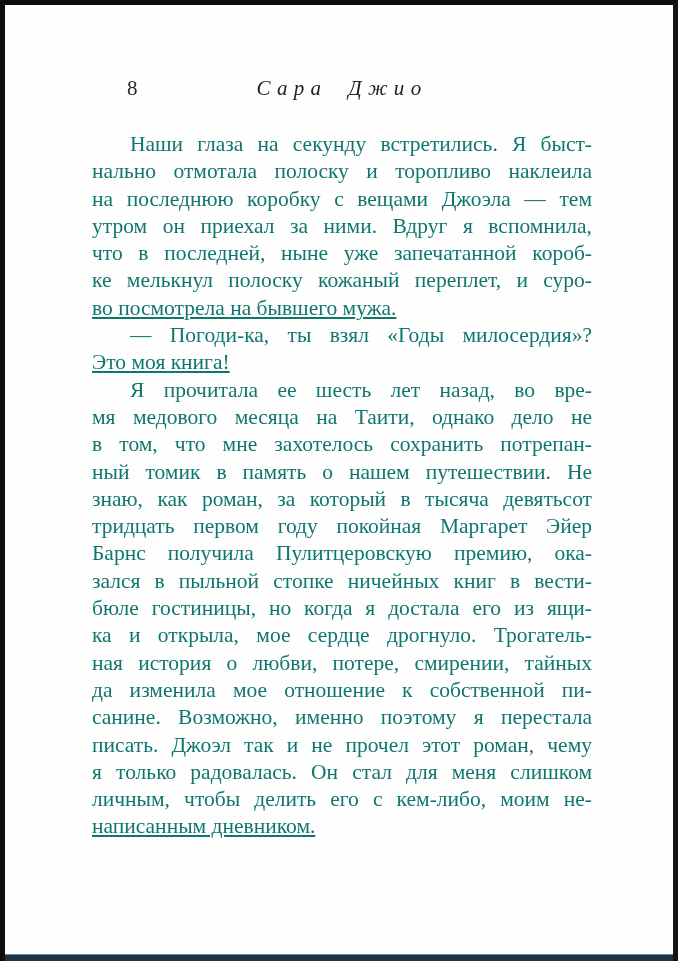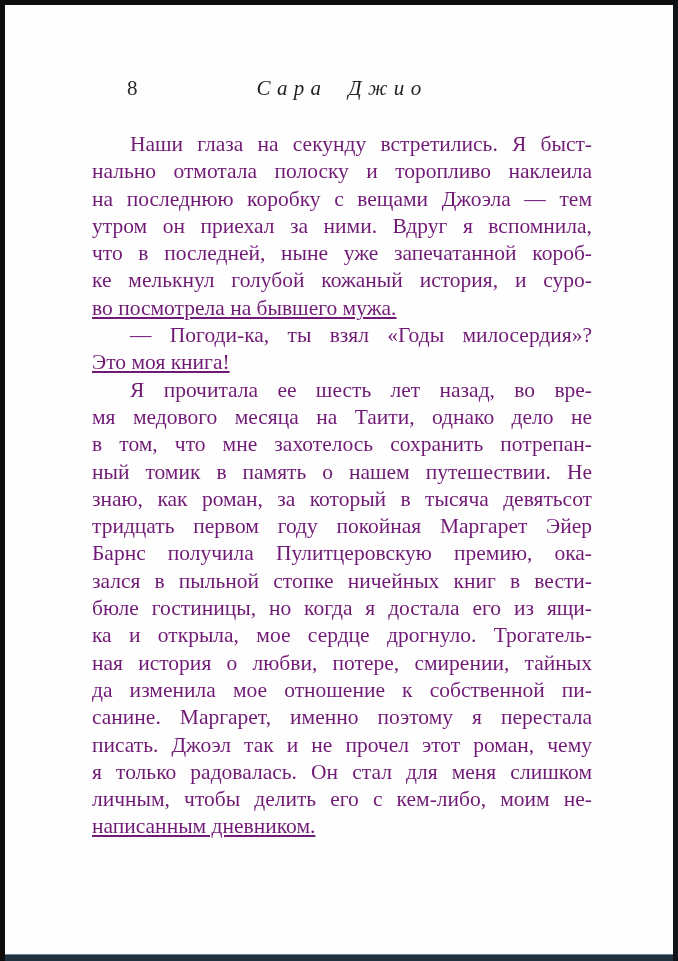--- a/index.html
+++ b/index.html
@@ -62,21 +62,21 @@
     margin-top: 29px;
     width: 500px;
   }
   .paragraph {
     margin: 0;
   }
   .line {
     font-size: 21.5px;
     line-height: 27.3px;
     height: 27.3px;
-    color: #701a75;
+    color: #0f766e;
     text-align: justify;
     text-align-last: justify;
     overflow: visible;
     white-space: normal;
   }
   .line.first {
     text-indent: 38px;
   }
   .line.last {
     text-align-last: left;
@@ -92,41 +92,41 @@
       <span class="page-number">8</span>
       <span class="running-head">Сара Джио</span>
     </div>
     <div class="text-block" id="text-block">
         <div class="paragraph">
           <div class="line first">Наши глаза на секунду встретились. Я быст-</div>
           <div class="line">нально отмотала полоску и торопливо наклеила</div>
           <div class="line">на последнюю коробку с вещами Джоэла — тем</div>
           <div class="line">утром он приехал за ними. Вдруг я вспомнила,</div>
           <div class="line">что в последней, ныне уже запечатанной короб-</div>
-          <div class="line">ке мелькнул голубой кожаный история, и суро-</div>
+          <div class="line">ке мелькнул полоску кожаный переплет, и суро-</div>
           <div class="line last">во посмотрела на бывшего мужа.</div>
         </div>
         <div class="paragraph">
           <div class="line first">— Погоди-ка, ты взял «Годы милосердия»?</div>
           <div class="line last">Это моя книга!</div>
         </div>
         <div class="paragraph">
           <div class="line first">Я прочитала ее шесть лет назад, во вре-</div>
           <div class="line">мя медового месяца на Таити, однако дело не</div>
           <div class="line">в том, что мне захотелось сохранить потрепан-</div>
           <div class="line">ный томик в память о нашем путешествии. Не</div>
           <div class="line">знаю, как роман, за который в тысяча девятьсот</div>
           <div class="line">тридцать первом году покойная Маргарет Эйер</div>
           <div class="line">Барнс получила Пулитцеровскую премию, ока-</div>
           <div class="line">зался в пыльной стопке ничейных книг в вести-</div>
           <div class="line">бюле гостиницы, но когда я достала его из ящи-</div>
           <div class="line">ка и открыла, мое сердце дрогнуло. Трогатель-</div>
           <div class="line">ная история о любви, потере, смирении, тайных</div>
           <div class="line">да изменила мое отношение к собственной пи-</div>
-          <div class="line">санине. Маргарет, именно поэтому я перестала</div>
+          <div class="line">санине. Возможно, именно поэтому я перестала</div>
           <div class="line">писать. Джоэл так и не прочел этот роман, чему</div>
           <div class="line">я только радовалась. Он стал для меня слишком</div>
           <div class="line">личным, чтобы делить его с кем-либо, моим не-</div>
           <div class="line last">написанным дневником.</div>
         </div>
       </div>
   </div>
   <div class="bottom-edge"></div>
 </div>
 

